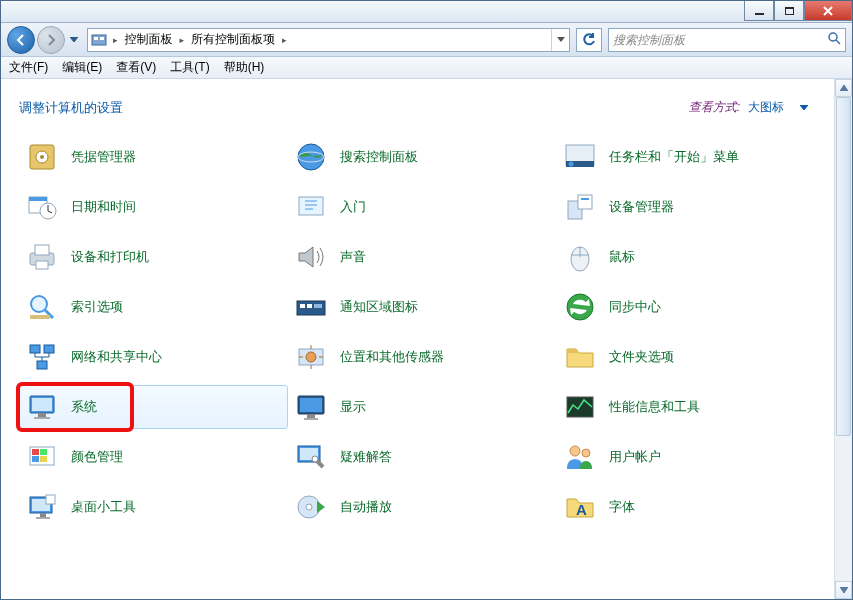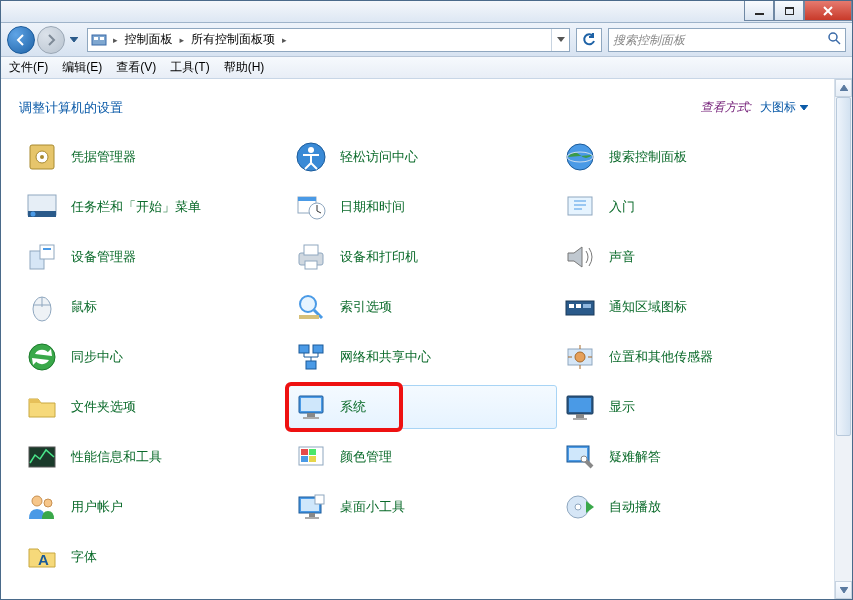--- a/index.html
+++ b/index.html
@@ -43,21 +43,21 @@
   .menubar{height:22px;background:linear-gradient(#f6f9fd,#e8eef6);border-bottom:1px solid #c8d6e6;display:flex;align-items:center;padding-left:2px;gap:2px;font-size:12px;}
   .menuitem{padding:2px 6px;cursor:default;}
 
   
   .content{flex:1;display:flex;overflow:hidden;}
   .mainpane{flex:1;padding:20px 8px 0 18px;overflow:hidden;position:relative;}
   .heading-row{display:flex;align-items:flex-start;justify-content:space-between;margin-bottom:18px;padding-right:18px;}
   .heading{font-size:13px;color:#0a5aa8;}
   .viewsel{font-size:12px;display:flex;align-items:center;gap:8px;}
   .viewsel .label{color:#701a75;font-style:italic;}
-  .viewsel .value{color:#0a5aa8;display:flex;align-items:center;gap:4px;}
+  .viewsel .value{color:#0a5aa8;display:flex;align-items:center;gap:16px;}
   .viewsel .value svg{stroke:#0a5aa8;fill:#0a5aa8;}
 
   .grid{display:grid;grid-template-columns:repeat(3,1fr);gap:6px 0;}
   .item{display:flex;align-items:center;height:44px;padding:2px 6px;cursor:default;gap:12px;position:relative;}
   .item .ico{width:34px;height:34px;display:flex;align-items:center;justify-content:center;flex-shrink:0;}
   .item .lbl{font-size:13px;color:#0a6a2a;}
   .item.hover{background:linear-gradient(#f4faff,#e6f3ff);border:1px solid #a8d4f5;border-radius:3px;padding:1px 5px;}
   .highlightbox{position:absolute;border:4px solid #e11;border-radius:6px;left:-4px;top:-4px;width:118px;height:50px;pointer-events:none;}
 
   .scrollbar{width:18px;background:#f0f0f0;border-left:1px solid #d6e0eb;display:flex;flex-direction:column;}
@@ -177,30 +177,20 @@
                 <rect x="4" y="4" width="24" height="24" rx="2" fill="#e6c56b" stroke="#a88a30"></rect>
                 <circle cx="16" cy="16" r="6" fill="#fff" stroke="#a88a30"></circle>
                 <circle cx="16" cy="16" r="2" fill="#a88a30"></circle>
               </svg>
             </span>
           <span class="lbl">凭据管理器</span>
         </div>
         <div class="item">
           <span class="ico">
               <svg class="ic" viewBox="0 0 32 32">
-                <circle cx="16" cy="16" r="14" fill="#3a8ad6" stroke="#1a5a9a"></circle>
-                <circle cx="16" cy="9" r="3" fill="#fff"></circle>
-                <path d="M8 14 L24 14 L16 14 L16 22 L10 28 M16 22 L22 28" stroke="#fff" stroke-width="2" fill="none"></path>
-              </svg>
-            </span>
-          <span class="lbl">轻松访问中心</span>
-        </div>
-        <div class="item">
-          <span class="ico">
-              <svg class="ic" viewBox="0 0 32 32">
                 <circle cx="16" cy="16" r="13" fill="#4a9ae6" stroke="#1a5a9a"></circle>
                 <path d="M4 16 Q10 8 16 14 Q22 20 28 14" fill="#3a9a4a"></path>
                 <ellipse cx="16" cy="16" rx="13" ry="5" fill="none" stroke="#cde"></ellipse>
               </svg>
             </span>
           <span class="lbl">搜索控制面板</span>
         </div>
 
         <div class="item">
           <span class="ico">

